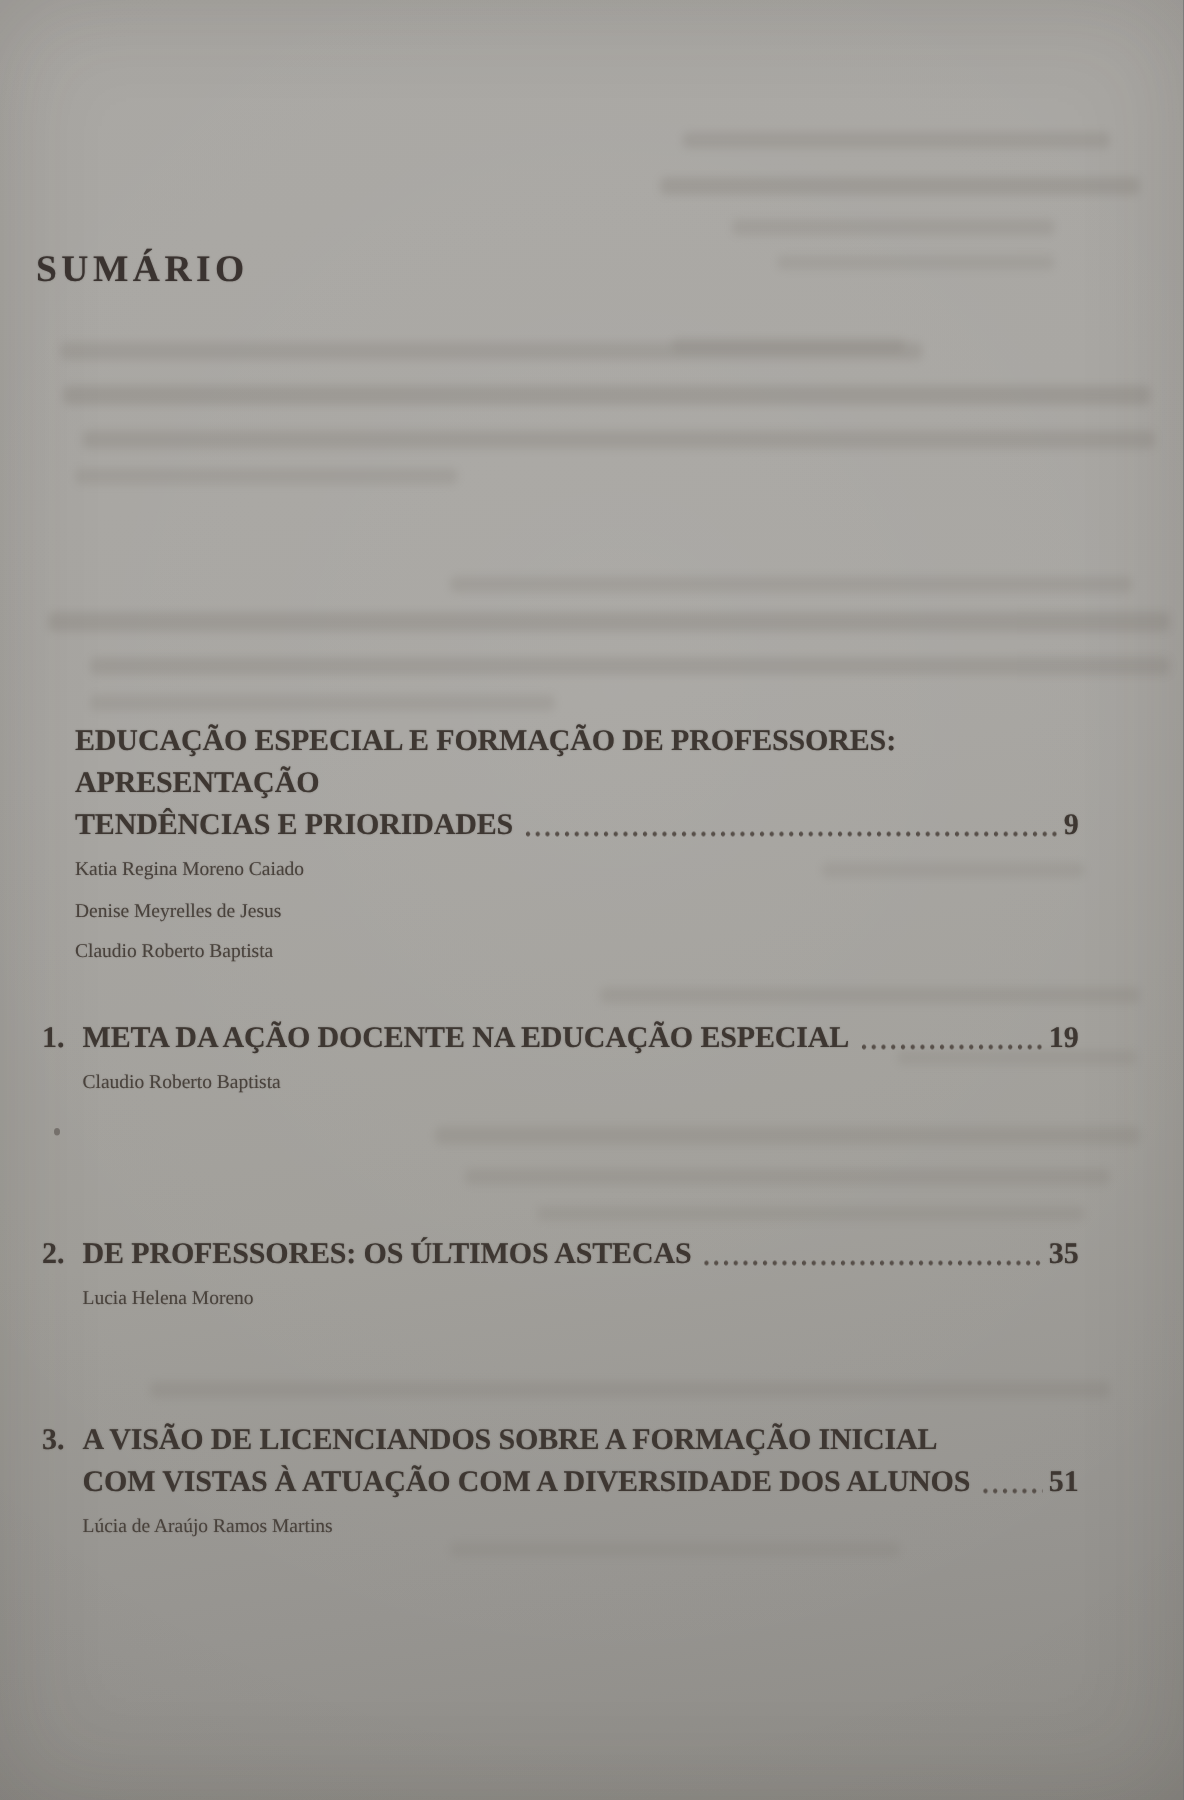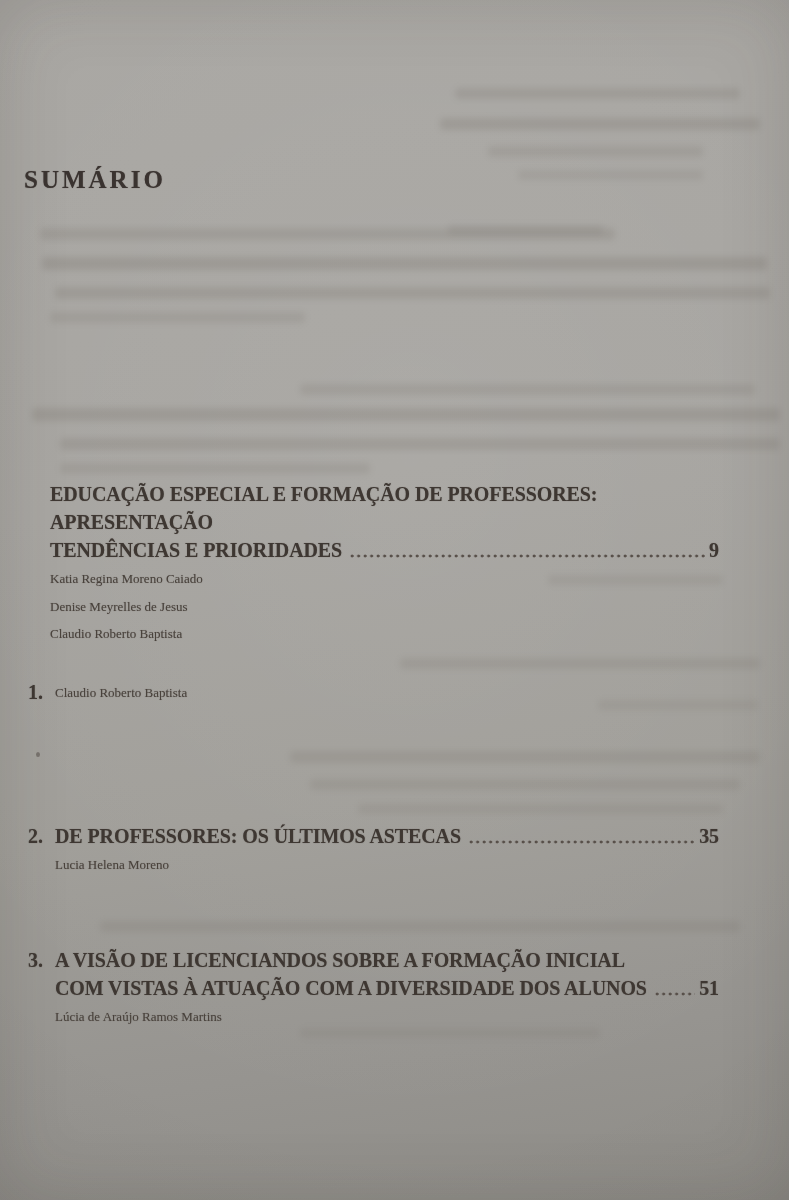--- a/index.html
+++ b/index.html
@@ -128,20 +128,25 @@
       <div class="author">Katia Regina Moreno Caiado</div>
       <div class="author">Denise Meyrelles de Jesus</div>
       <div class="author">Claudio Roberto Baptista</div>
     </div>
   </section>
 
   <section class="toc-block entry" style="top:678px">
     <div class="entry-row">
       <span class="num">1.</span>
       <div class="entry-body">
+        <div class="t-line leader-row">
+          <span>META DA AÇÃO DOCENTE NA EDUCAÇÃO ESPECIAL</span>
+          <span class="leader"></span>
+          <span class="pagenum">19</span>
+        </div>
         <div class="authors">
           <div class="author">Claudio Roberto Baptista</div>
         </div>
       </div>
     </div>
   </section>
 
   <section class="toc-block entry" style="top:822px">
     <div class="entry-row">
       <span class="num">2.</span>

